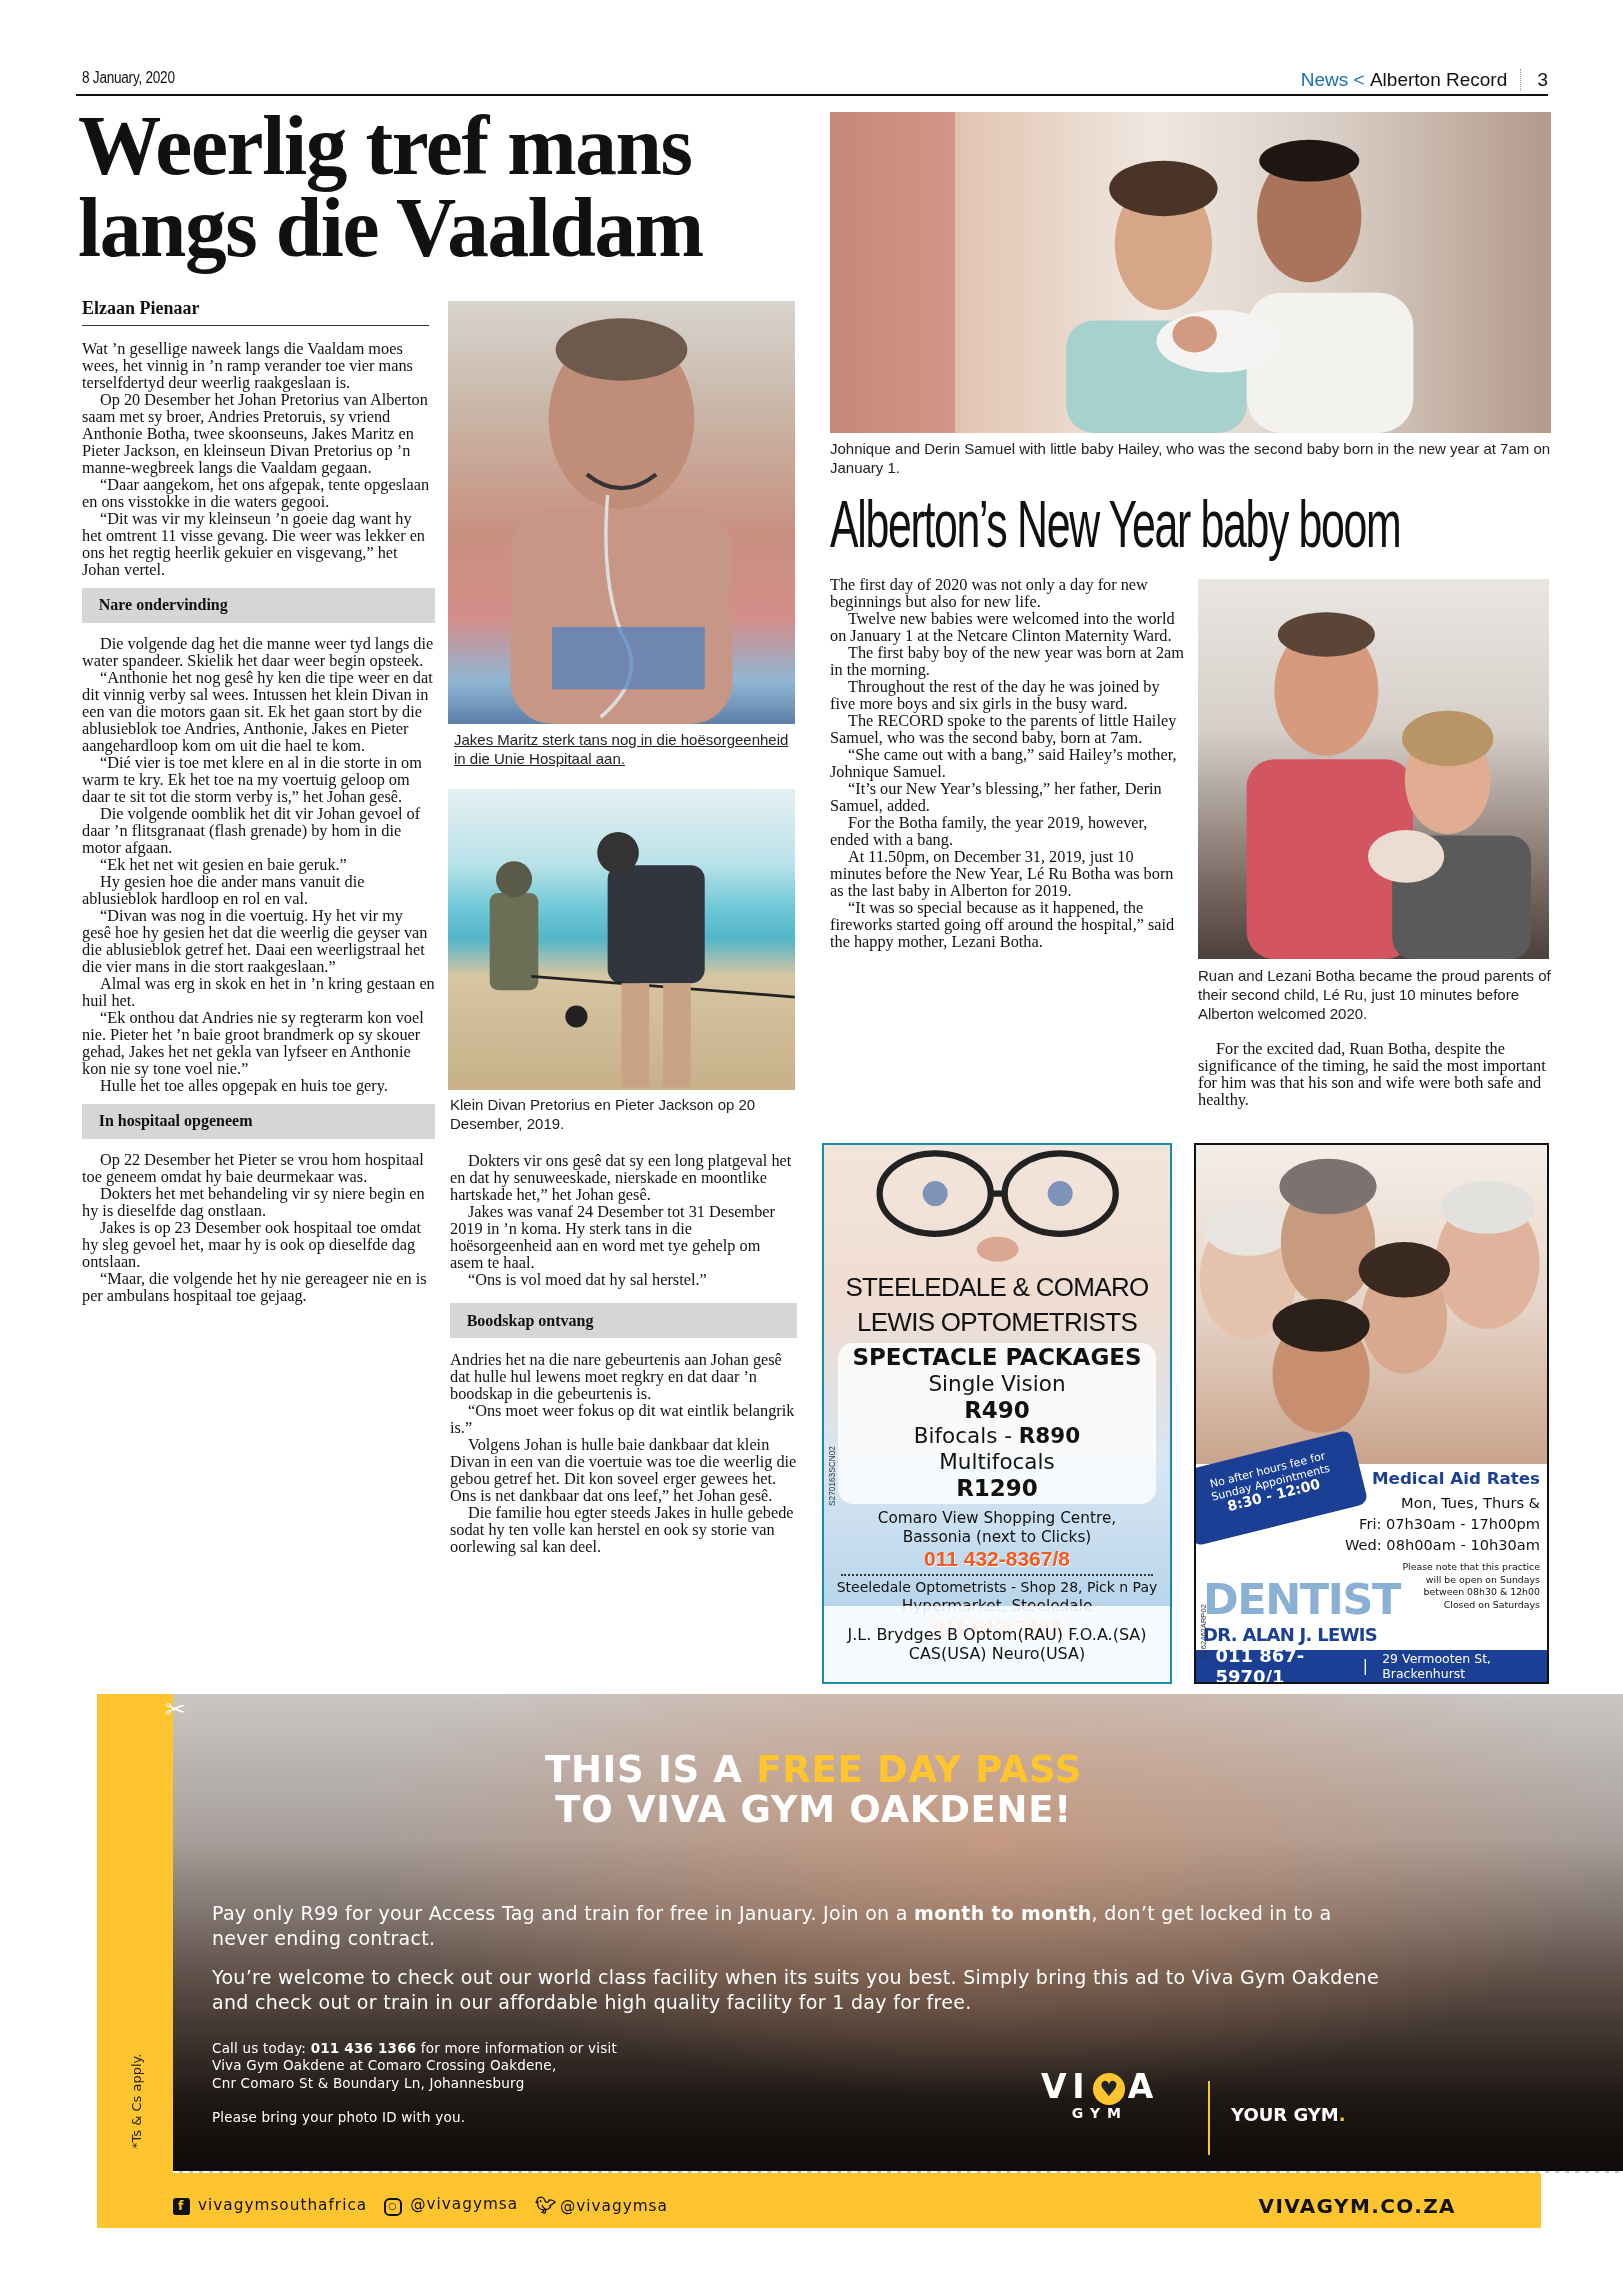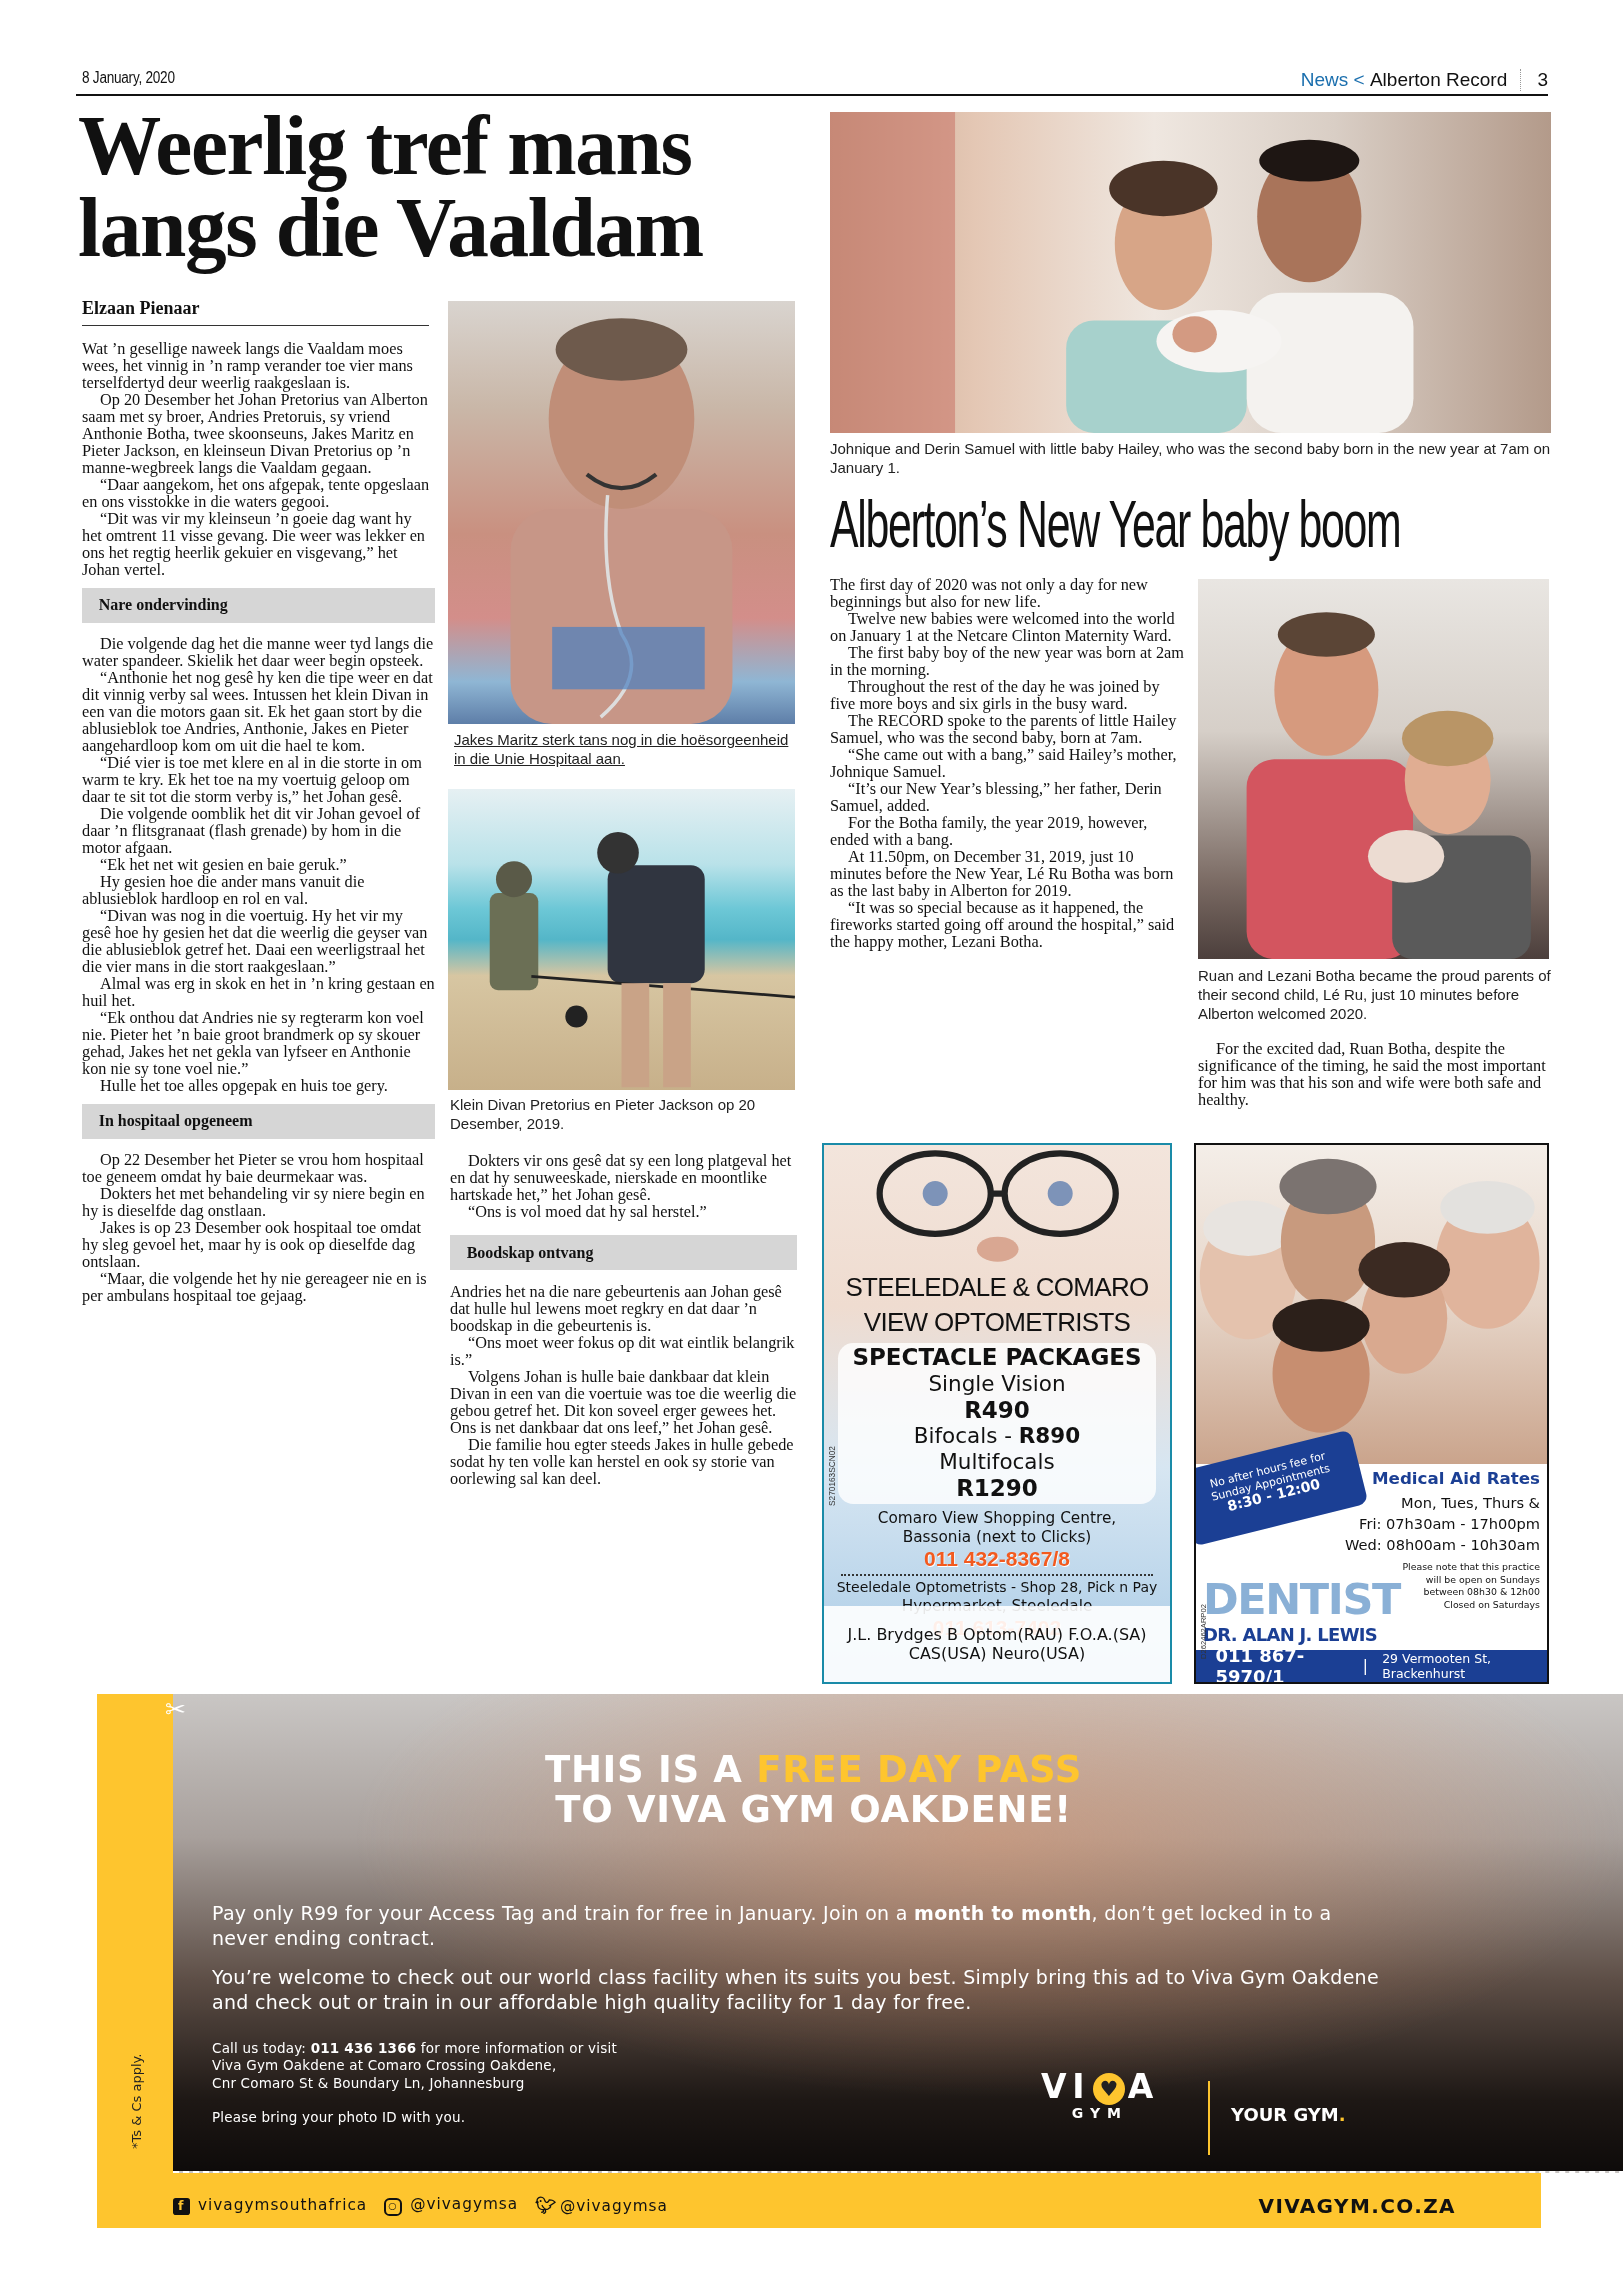--- a/index.html
+++ b/index.html
@@ -149,20 +149,21 @@
     <line x1="120" y1="270" x2="500" y2="300" stroke="#222" stroke-width="4"></line>
     <circle cx="185" cy="328" r="16" fill="#222"></circle>
     <rect x="250" y="280" width="40" height="150" fill="#c9a387"></rect>
     <rect x="310" y="280" width="40" height="150" fill="#c9a387"></rect>
   </svg>
 </div>
 <div class="abs caption" style="left:450px; top:1095px; width:347px;">Klein Divan Pretorius en Pieter Jackson op 20 Desember, 2019.</div>
 
 <div class="abs col" style="left:450px; top:1152px; width:347px;">
   <p>Dokters vir ons gesê dat sy een long platgeval het en dat hy senuweeskade, nierskade en moontlike hartskade het,” het Johan gesê.</p>
+  <p>Jakes was vanaf 24 Desember tot 31 Desember 2019 in ’n koma. Hy sterk tans in die hoësorgeenheid aan en word met tye gehelp om asem te haal.</p>
   <p>“Ons is vol moed dat hy sal herstel.”</p>
   <div class="subhead" style="margin-top:15.3px;">Boodskap ontvang</div>
   <p class="noindent">Andries het na die nare gebeurtenis aan Johan gesê dat hulle hul lewens moet regkry en dat daar ’n boodskap in die gebeurtenis is.</p>
   <p>“Ons moet weer fokus op dit wat eintlik belangrik is.”</p>
   <p>Volgens Johan is hulle baie dankbaar dat klein Divan in een van die voertuie was toe die weerlig die gebou getref het. Dit kon soveel erger gewees het. Ons is net dankbaar dat ons leef,” het Johan gesê.</p>
   <p>Die familie hou egter steeds Jakes in hulle gebede sodat hy ten volle kan herstel en ook sy storie van oorlewing sal kan deel.</p>
 </div>
 
 <div class="abs photo" style="left:830px; top:112px; width:721px; height:321px; background: linear-gradient(90deg,#c7a78f 0%,#e4c7b4 20%,#efe7e0 45%,#d9cec5 70%,#b39a8a 100%);">
   <svg width="721" height="321" viewBox="0 0 1038 462">
@@ -213,21 +214,21 @@
 <div class="abs opt">
   <svg width="346" height="125" viewBox="0 0 498 180" style="display:block">
     <ellipse cx="160" cy="70" rx="80" ry="58" fill="none" stroke="#222" stroke-width="9"></ellipse>
     <ellipse cx="340" cy="70" rx="80" ry="58" fill="none" stroke="#222" stroke-width="9"></ellipse>
     <line x1="240" y1="70" x2="260" y2="70" stroke="#222" stroke-width="9"></line>
     <circle cx="160" cy="70" r="18" fill="#7d93b8"></circle>
     <circle cx="340" cy="70" r="18" fill="#7d93b8"></circle>
     <ellipse cx="250" cy="150" rx="30" ry="18" fill="#d9a792"></ellipse>
   </svg>
   <div class="t1">STEELEDALE &amp; COMARO</div>
-  <div class="t1">VIEW OPTOMETRISTS</div>
+  <div class="t1">LEWIS OPTOMETRISTS</div>
   <div class="box">
     <div class="pk">SPECTACLE PACKAGES</div>
     <div class="pl">Single Vision</div>
     <div class="pb">R490</div>
     <div class="pl"><span>Bifocals - </span><b>R890</b></div>
     <div class="pl">Multifocals</div>
     <div class="pb">R1290</div>
   </div>
   <div class="addr">Comaro View Shopping Centre,</div>
   <div class="addr" style="margin-top:0">Bassonia (next to Clicks)</div>

